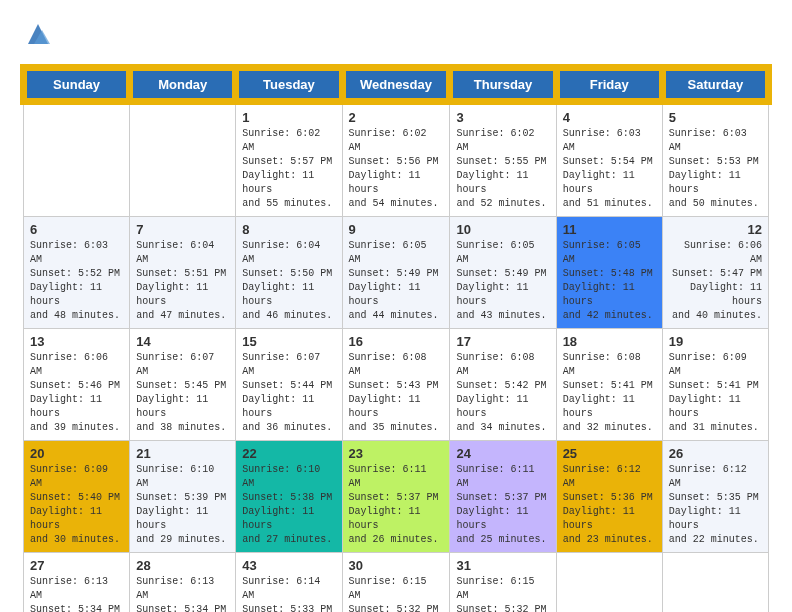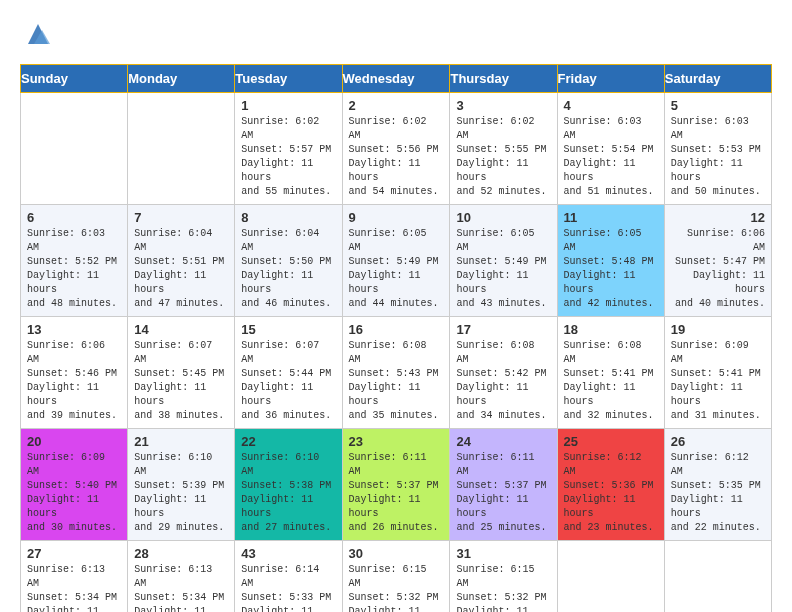--- a/index.html
+++ b/index.html
@@ -52,25 +52,25 @@
       font-size: 16px;
       color: #555;
     }
     .calendar {
       width: 100%;
       border-collapse: collapse;
     }
     .calendar th {
       background: #2a6db5;
       color: #fff;
-      text-align: left;
+      text-align: center;
       padding: 6px 0;
       font-size: 13px;
       font-weight: bold;
-      border: 1px solid #eab308;
+      border: 7px solid #eab308;
     }
     .calendar td {
       vertical-align: top;
       border: 1px solid #ccc;
       padding: 5px 6px;
       width: 113px;
       min-height: 80px;
       background: #fff;
     }
     .calendar tr:nth-child(even) td {
@@ -164,21 +164,21 @@
           <div class="day-info">Sunrise: 6:04 AM<br>Sunset: 5:50 PM<br>Daylight: 11 hours<br> and 46 minutes.</div>
         </td>
         <td style="background: rgb(242, 245, 251);">
           <span class="day-number">9</span>
           <div class="day-info">Sunrise: 6:05 AM<br>Sunset: 5:49 PM<br>Daylight: 11 hours<br> and 44 minutes.</div>
         </td>
         <td style="background: rgb(242, 245, 251);">
           <span class="day-number">10</span>
           <div class="day-info">Sunrise: 6:05 AM<br>Sunset: 5:49 PM<br>Daylight: 11 hours<br> and 43 minutes.</div>
         </td>
-        <td style="background: #7dd3fc;">
+        <td style="background: #3b82f6;">
           <span class="day-number">11</span>
           <div class="day-info">Sunrise: 6:05 AM<br>Sunset: 5:48 PM<br>Daylight: 11 hours<br> and 42 minutes.</div>
         </td>
         <td style="background: rgb(242, 245, 251); text-align: right;">
           <span class="day-number">12</span>
           <div class="day-info">Sunrise: 6:06 AM<br>Sunset: 5:47 PM<br>Daylight: 11 hours<br> and 40 minutes.</div>
         </td>
       </tr>
       <tr>
         <td>
@@ -204,41 +204,41 @@
         <td>
           <span class="day-number">18</span>
           <div class="day-info">Sunrise: 6:08 AM<br>Sunset: 5:41 PM<br>Daylight: 11 hours<br> and 32 minutes.</div>
         </td>
         <td>
           <span class="day-number">19</span>
           <div class="day-info">Sunrise: 6:09 AM<br>Sunset: 5:41 PM<br>Daylight: 11 hours<br> and 31 minutes.</div>
         </td>
       </tr>
       <tr>
-        <td style="background: #d946ef; margin-left: 20px;">
+        <td style="background: #eab308; margin-left: 20px;">
           <span class="day-number">20</span>
           <div class="day-info">Sunrise: 6:09 AM<br>Sunset: 5:40 PM<br>Daylight: 11 hours<br> and 30 minutes.</div>
         </td>
         <td style="background: rgb(242, 245, 251);">
           <span class="day-number">21</span>
           <div class="day-info">Sunrise: 6:10 AM<br>Sunset: 5:39 PM<br>Daylight: 11 hours<br> and 29 minutes.</div>
         </td>
         <td style="background: #14b8a6;">
           <span class="day-number">22</span>
           <div class="day-info">Sunrise: 6:10 AM<br>Sunset: 5:38 PM<br>Daylight: 11 hours<br> and 27 minutes.</div>
         </td>
         <td style="background: #bef264;">
           <span class="day-number">23</span>
           <div class="day-info">Sunrise: 6:11 AM<br>Sunset: 5:37 PM<br>Daylight: 11 hours<br> and 26 minutes.</div>
         </td>
         <td style="background: #c4b5fd;">
           <span class="day-number">24</span>
           <div class="day-info">Sunrise: 6:11 AM<br>Sunset: 5:37 PM<br>Daylight: 11 hours<br> and 25 minutes.</div>
         </td>
-        <td style="background: #ef4444;">
+        <td style="background: #eab308;">
           <span class="day-number">25</span>
           <div class="day-info">Sunrise: 6:12 AM<br>Sunset: 5:36 PM<br>Daylight: 11 hours<br> and 23 minutes.</div>
         </td>
         <td style="background: rgb(242, 245, 251);">
           <span class="day-number">26</span>
           <div class="day-info">Sunrise: 6:12 AM<br>Sunset: 5:35 PM<br>Daylight: 11 hours<br> and 22 minutes.</div>
         </td>
       </tr>
       <tr>
         <td>

